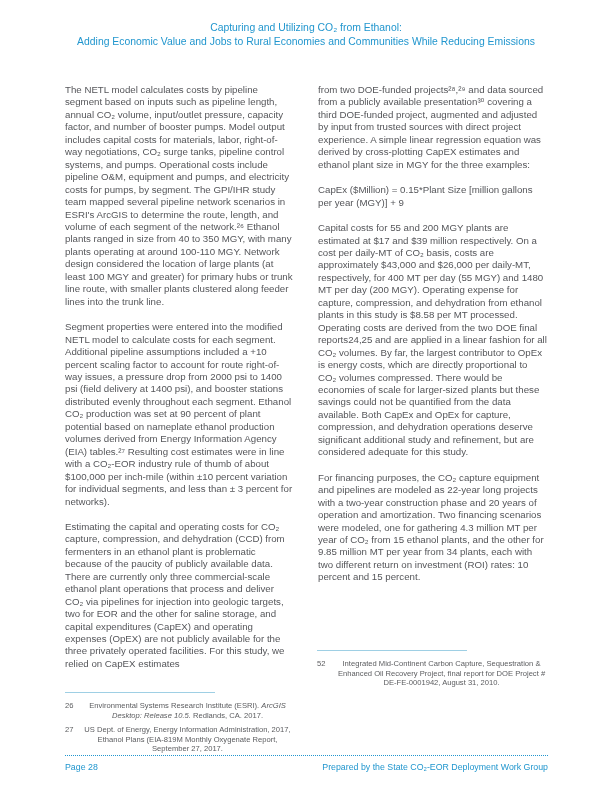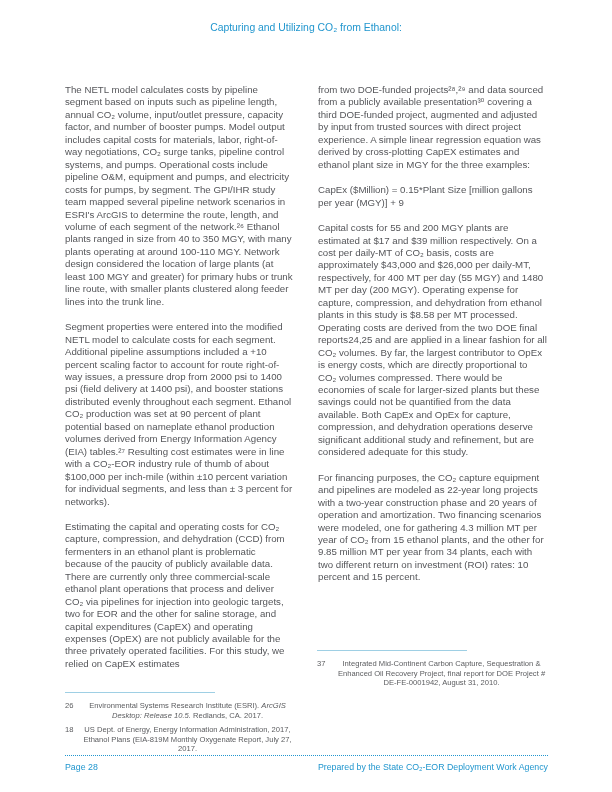--- a/index.html
+++ b/index.html
@@ -85,20 +85,21 @@
     align-items: center;
   }
 </style>
 </head>
 <body>
 
 <div class="page">
 
   <header class="doc-header">
     <div>Capturing and Utilizing CO₂ from Ethanol:</div>
+    <div>Adding Economic Value and Jobs to Rural Economies and Communities While Reducing Emissions</div>
   </header>
 
   <main class="columns">
     <section class="col">
       <p>The NETL model calculates costs by pipeline segment based on inputs such as pipeline length, annual CO₂ volume, input/outlet pressure, capacity factor, and number of booster pumps. Model output includes capital costs for materials, labor, right-of-way negotiations, CO₂ surge tanks, pipeline control systems, and pumps. Operational costs include pipeline O&amp;M, equipment and pumps, and electricity costs for pumps, by segment. The GPI/IHR study team mapped several pipeline network scenarios in ESRI's ArcGIS to determine the route, length, and volume of each segment of the network.²⁶ Ethanol plants ranged in size from 40 to 350 MGY, with many plants operating at around 100-110 MGY. Network design considered the location of large plants (at least 100 MGY and greater) for primary hubs or trunk line route, with smaller plants clustered along feeder lines into the trunk line.</p>
       <p>Segment properties were entered into the modified NETL model to calculate costs for each segment. Additional pipeline assumptions included a +10 percent scaling factor to account for route right-of-way issues, a pressure drop from 2000 psi to 1400 psi (field delivery at 1400 psi), and booster stations distributed evenly throughout each segment. Ethanol CO₂ production was set at 90 percent of plant potential based on nameplate ethanol production volumes derived from Energy Information Agency (EIA) tables.²⁷ Resulting cost estimates were in line with a CO₂-EOR industry rule of thumb of about $100,000 per inch-mile (within ±10 percent variation for individual segments, and less than ± 3 percent for networks).</p>
       <p>Estimating the capital and operating costs for CO₂ capture, compression, and dehydration (CCD) from fermenters in an ethanol plant is problematic because of the paucity of publicly available data. There are currently only three commercial-scale ethanol plant operations that process and deliver CO₂ via pipelines for injection into geologic targets, two for EOR and the other for saline storage, and capital expenditures (CapEX) and operating expenses (OpEX) are not publicly available for the three privately operated facilities. For this study, we relied on CapEX estimates</p>
     </section>
     <section class="col">
       <p>from two DOE-funded projects²⁸,²⁹ and data sourced from a publicly available presentation³⁰ covering a third DOE-funded project, augmented and adjusted by input from trusted sources with direct project experience. A simple linear regression equation was derived by cross-plotting CapEX estimates and ethanol plant size in MGY for the three examples:</p>
@@ -108,33 +109,33 @@
     </section>
   </main>
 
   <div class="footnotes left-foot">
     <div class="fn-rule"></div>
     <div class="fn">
       <span class="fn-num">26</span>
       <span class="fn-text"><span>Environmental Systems Research Institute (ESRI). </span><em>ArcGIS Desktop: Release 10.5.</em><span> Redlands, CA. 2017.</span></span>
     </div>
     <div class="fn">
-      <span class="fn-num">18</span>
-      <span class="fn-text"><span>US Dept. of Energy, Energy Information Administration, 2017, Ethanol Plans (EIA-819M Monthly Oxygenate Report, July 27, 2017.</span><em></em><span></span></span>
+      <span class="fn-num">27</span>
+      <span class="fn-text"><span>US Dept. of Energy, Energy Information Administration, 2017, Ethanol Plans (EIA-819M Monthly Oxygenate Report, September 27, 2017.</span><em></em><span></span></span>
     </div>
   </div>
 
   <div class="footnotes right-foot">
     <div class="fn-rule"></div>
     <div class="fn">
-      <span class="fn-num">37</span>
+      <span class="fn-num">52</span>
       <span class="fn-text">Integrated Mid-Continent Carbon Capture, Sequestration &amp; Enhanced Oil Recovery Project, final report for DOE Project # DE-FE-0001942, August 31, 2010.</span>
     </div>
   </div>
 
   <div class="dotted-rule"></div>
 
   <footer class="doc-footer">
     <span>Page 28</span>
-    <span>Prepared by the State CO₂-EOR Deployment Work Agency</span>
+    <span>Prepared by the State CO₂-EOR Deployment Work Group</span>
   </footer>
 
 </div>
 
 </body></html>

